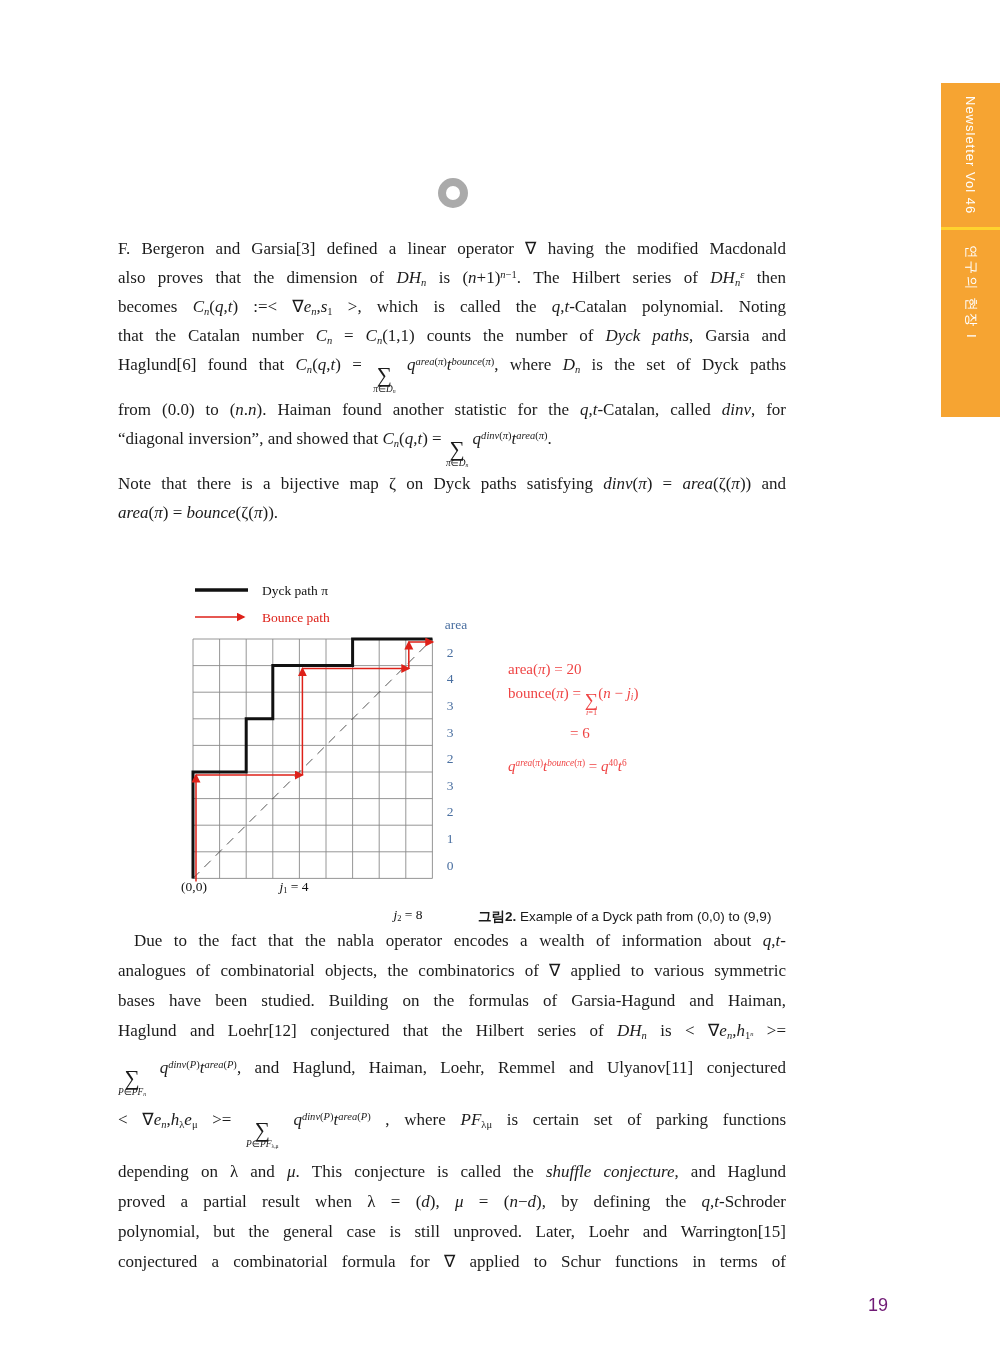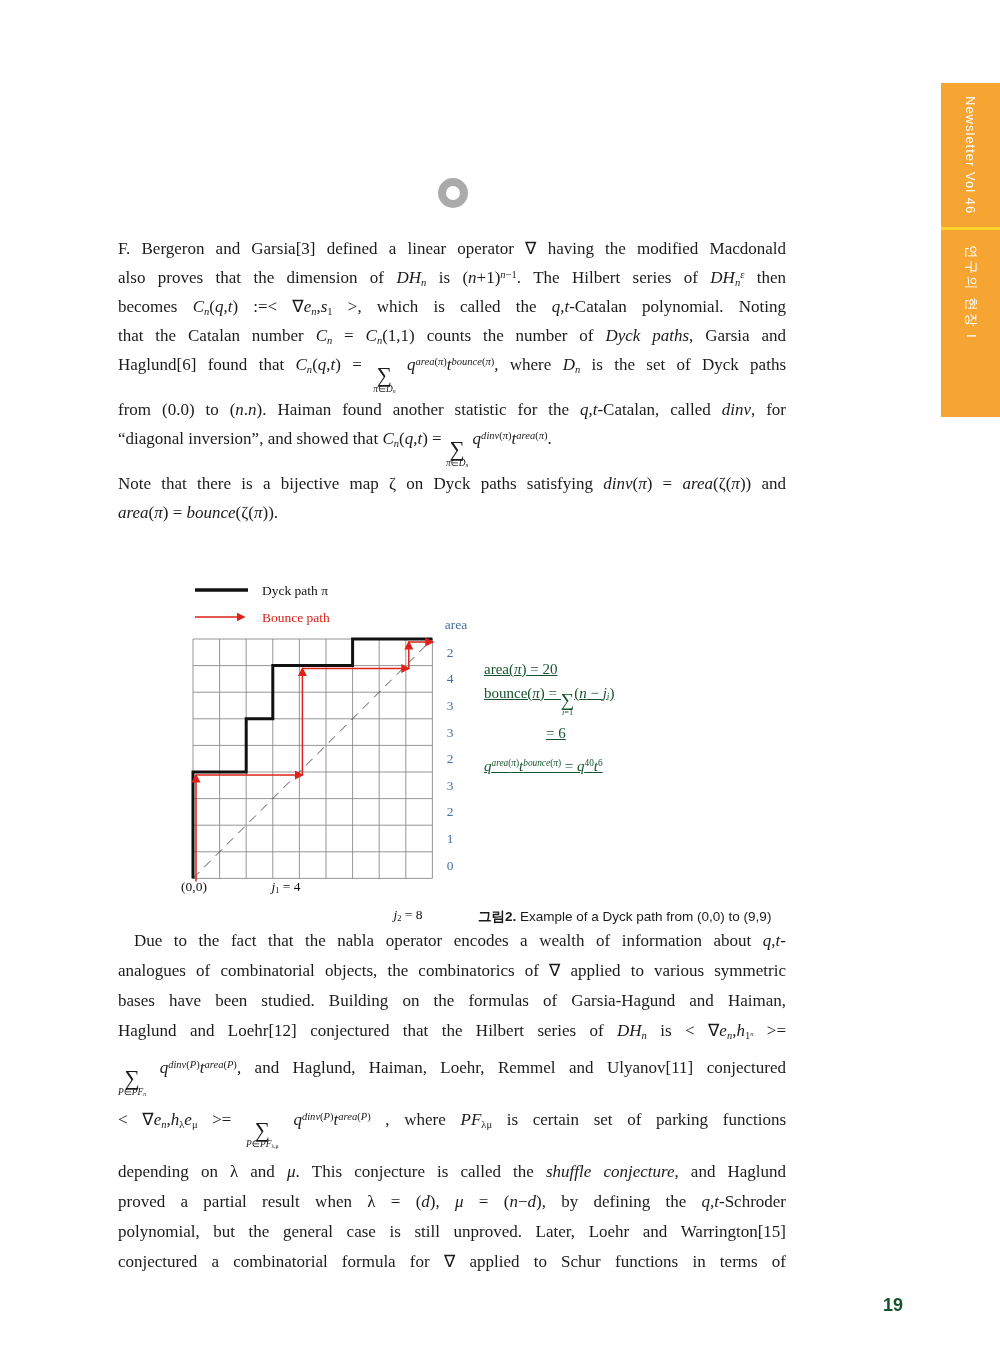--- a/index.html
+++ b/index.html
@@ -31,34 +31,34 @@
   sup{font-size:.62em;vertical-align:.5em;line-height:0;}
   sub{font-size:.62em;vertical-align:-.25em;line-height:0;}
   .sum{display:inline-flex;flex-direction:column;align-items:center;vertical-align:-.7em;line-height:1;}
   .sum .s{font-size:1.25em;line-height:.9;}
   .sum .l{font-size:.55em;line-height:1.05;}
 
   
   .figure-svg{position:absolute;left:180px;top:575px;width:300px;height:330px;}
   .xlab{position:absolute;font-size:13.5px;text-align:center;color:#111;}
   .xl0{left:166px;top:879px;width:56px;}
-  .xl1{left:256px;top:879px;width:60px;}
+  .xl1{left:264px;top:879px;width:60px;}
   .xl2{left:378px;top:907px;width:60px;}
-  .equations{position:absolute;left:484px;top:661px;width:300px;font-size:15px;color:#14532d;text-decoration:underline;}
+  .equations{position:absolute;left:508px;top:661px;width:300px;font-size:15px;color:#ef4444;}
   .eq{margin-bottom:7px;}
   .eq.gap{margin-bottom:16px;}
   .eq.ind{margin-left:62px;}
   .equations .sum{vertical-align:-.55em;}
   .caption{position:absolute;left:478px;top:908px;font-family:"Liberation Sans", sans-serif;
            font-size:13.5px;color:#1a1a1a;}
   .cap-ko{font-weight:600;}
 
   
-  .page-number{position:absolute;left:868px;top:1295px;width:50px;text-align:center;
-               font-family:"Liberation Sans", sans-serif;font-weight:bold;font-size:18px;color:#14532d;}
+  .page-number{position:absolute;left:868px;top:1295px;width:50px;text-align:left;
+               font-family:"Liberation Sans", sans-serif;font-weight:normal;font-size:18px;color:#701a75;}
 </style>
 </head>
 <body>
 
 <div class="page">
 
   <div class="donut"></div>
 
   <div class="side-tab" id="side-tab" style="background: rgb(246, 164, 50);">
     <div class="tab-top">

